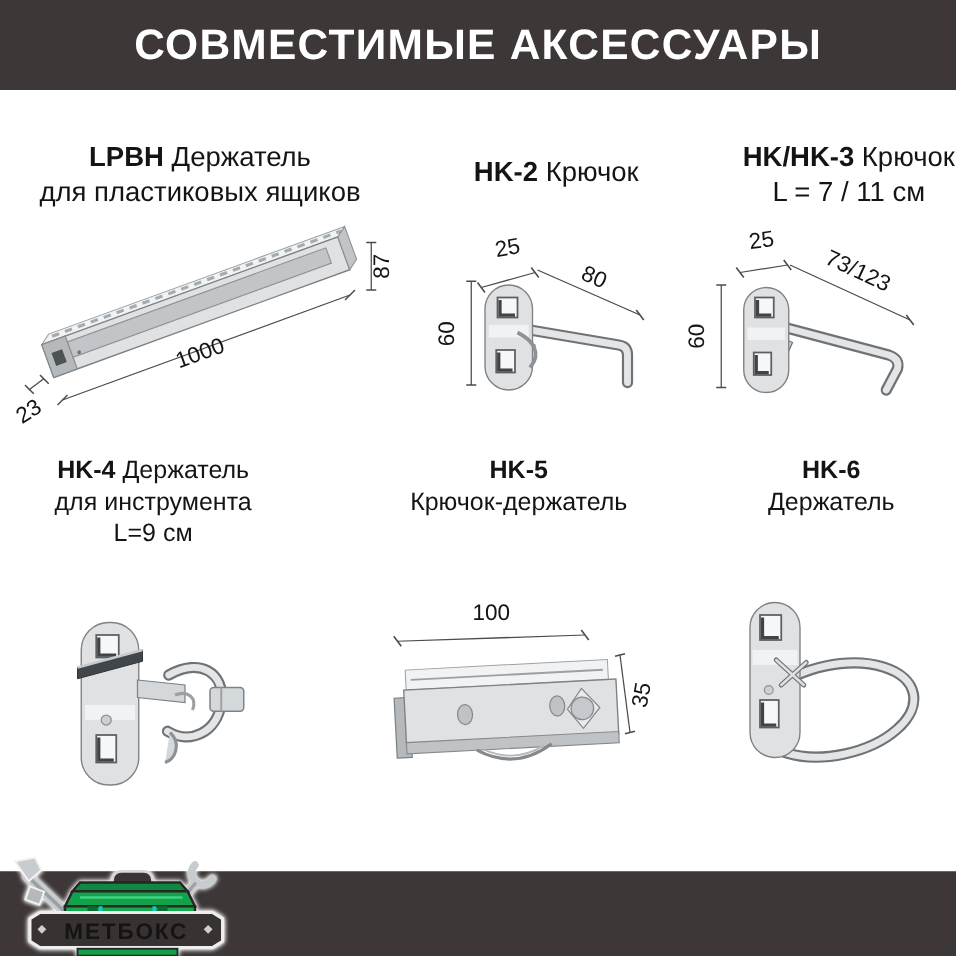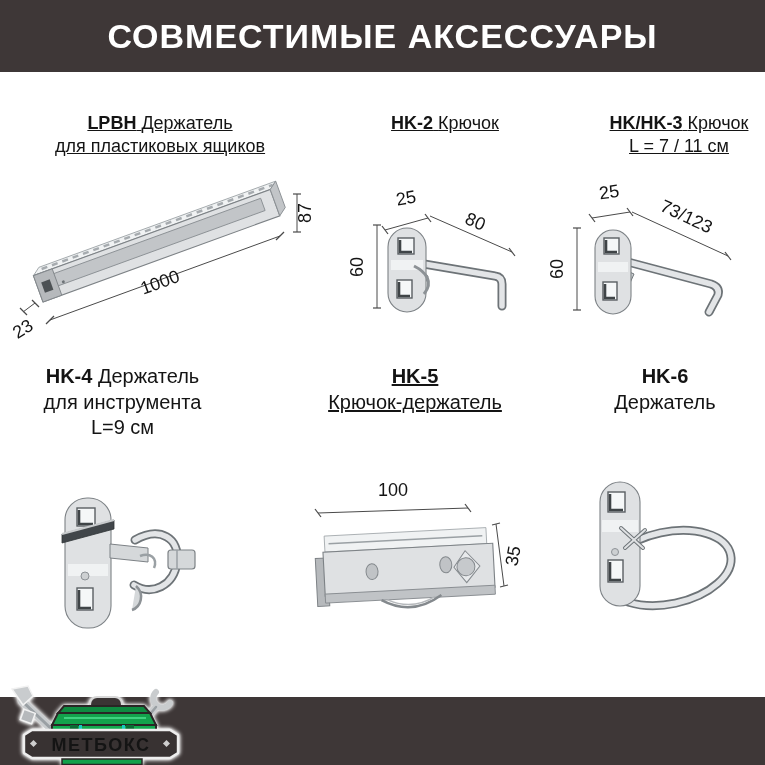--- a/index.html
+++ b/index.html
@@ -3,21 +3,21 @@
 <meta charset="utf-8">
 <style>
   html,body{margin:0;padding:0;background:#ffffff;}
   .page{position:relative;width:765px;height:765px;background:#ffffff;overflow:hidden;
         font-family:"Liberation Sans",sans-serif;color:#141414;}
   .bar{position:absolute;left:0;width:765px;background:#3e3737;}
   .bar.top{top:0;height:72px;display:flex;align-items:center;justify-content:center;}
   .bar.bottom{top:697px;height:68px;}
   .bar.top h1{margin:0;color:#ffffff;font-size:34px;font-weight:bold;letter-spacing:1px;}
   .title{position:absolute;text-align:center;line-height:1.28;}
-  .t-row1{font-size:18px;text-decoration:underline;}
+  .t-row1{font-size:22px;}
   .t-row2{font-size:20px;}
   .title b{font-weight:bold;}
   svg text{font-family:"Liberation Sans",sans-serif;fill:#141414;}
   .dim{font-size:18px;}
   .dimline{stroke:#4a4a4a;stroke-width:1;fill:none;}
   .tick{stroke:#4a4a4a;stroke-width:1.2;}
   .steel{fill:#dfe1e3;stroke:#7d8286;stroke-width:1.1;}
   .steel-dk{fill:#c2c5c8;stroke:#8d9296;stroke-width:0.9;}
   .steel-lt{fill:#f0f2f3;stroke:#9aa0a4;stroke-width:0.8;}
   .hole{fill:#f5f7f8;stroke:#5a5f63;stroke-width:1.4;}
@@ -34,39 +34,39 @@
   <div class="bar top">
     <h1>СОВМЕСТИМЫЕ АКСЕССУАРЫ</h1>
   </div>
 
   <div class="title t-row1" style="left:20px;top:112px;width:280px;">
     <b>LPBH</b>
     <span>Держатель</span><br>
     <span>для пластиковых ящиков</span>
   </div>
 
-  <div class="title t-row1" style="left:345px;top:112px;width:200px;">
+  <div class="title t-row1" style="left:345px;top:124px;width:200px;">
     <b>HK-2</b>
     <span>Крючок</span>
   </div>
 
   <div class="title t-row1" style="left:570px;top:112px;width:218px;">
     <b>HK/HK-3</b>
     <span>Крючок</span><br>
     <span>L = 7 / 11 см</span>
   </div>
 
   <div class="title t-row2" style="left:5px;top:364px;width:235px;">
     <b>HK-4</b>
     <span>Держатель</span><br>
     <span>для инструмента</span><br>
     <span>L=9 см</span>
   </div>
 
-  <div class="title t-row2" style="left:285px;top:364px;width:260px;text-decoration:underline;">
+  <div class="title t-row2" style="left:285px;top:364px;width:260px;">
     <b>HK-5</b><br>
     <span>Крючок-держатель</span>
   </div>
 
   <div class="title t-row2" style="left:580px;top:364px;width:170px;">
     <b>HK-6</b><br>
     <span>Держатель</span>
   </div>
 
   <svg style="position:absolute;left:10px;top:172px;" width="305" height="170" viewBox="0 0 305 170">

